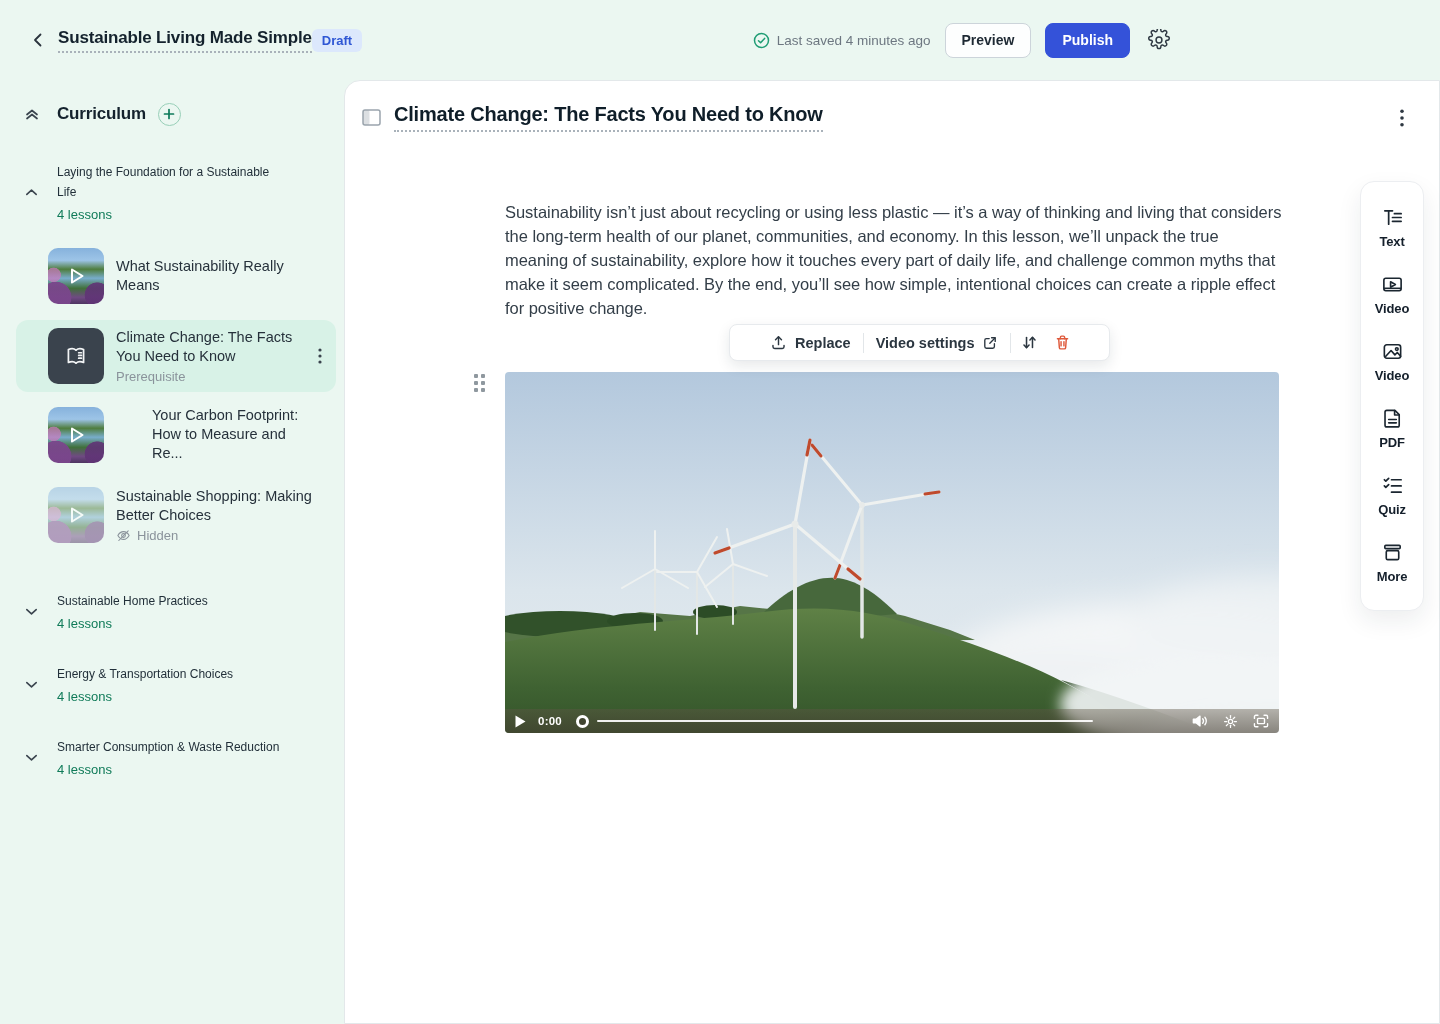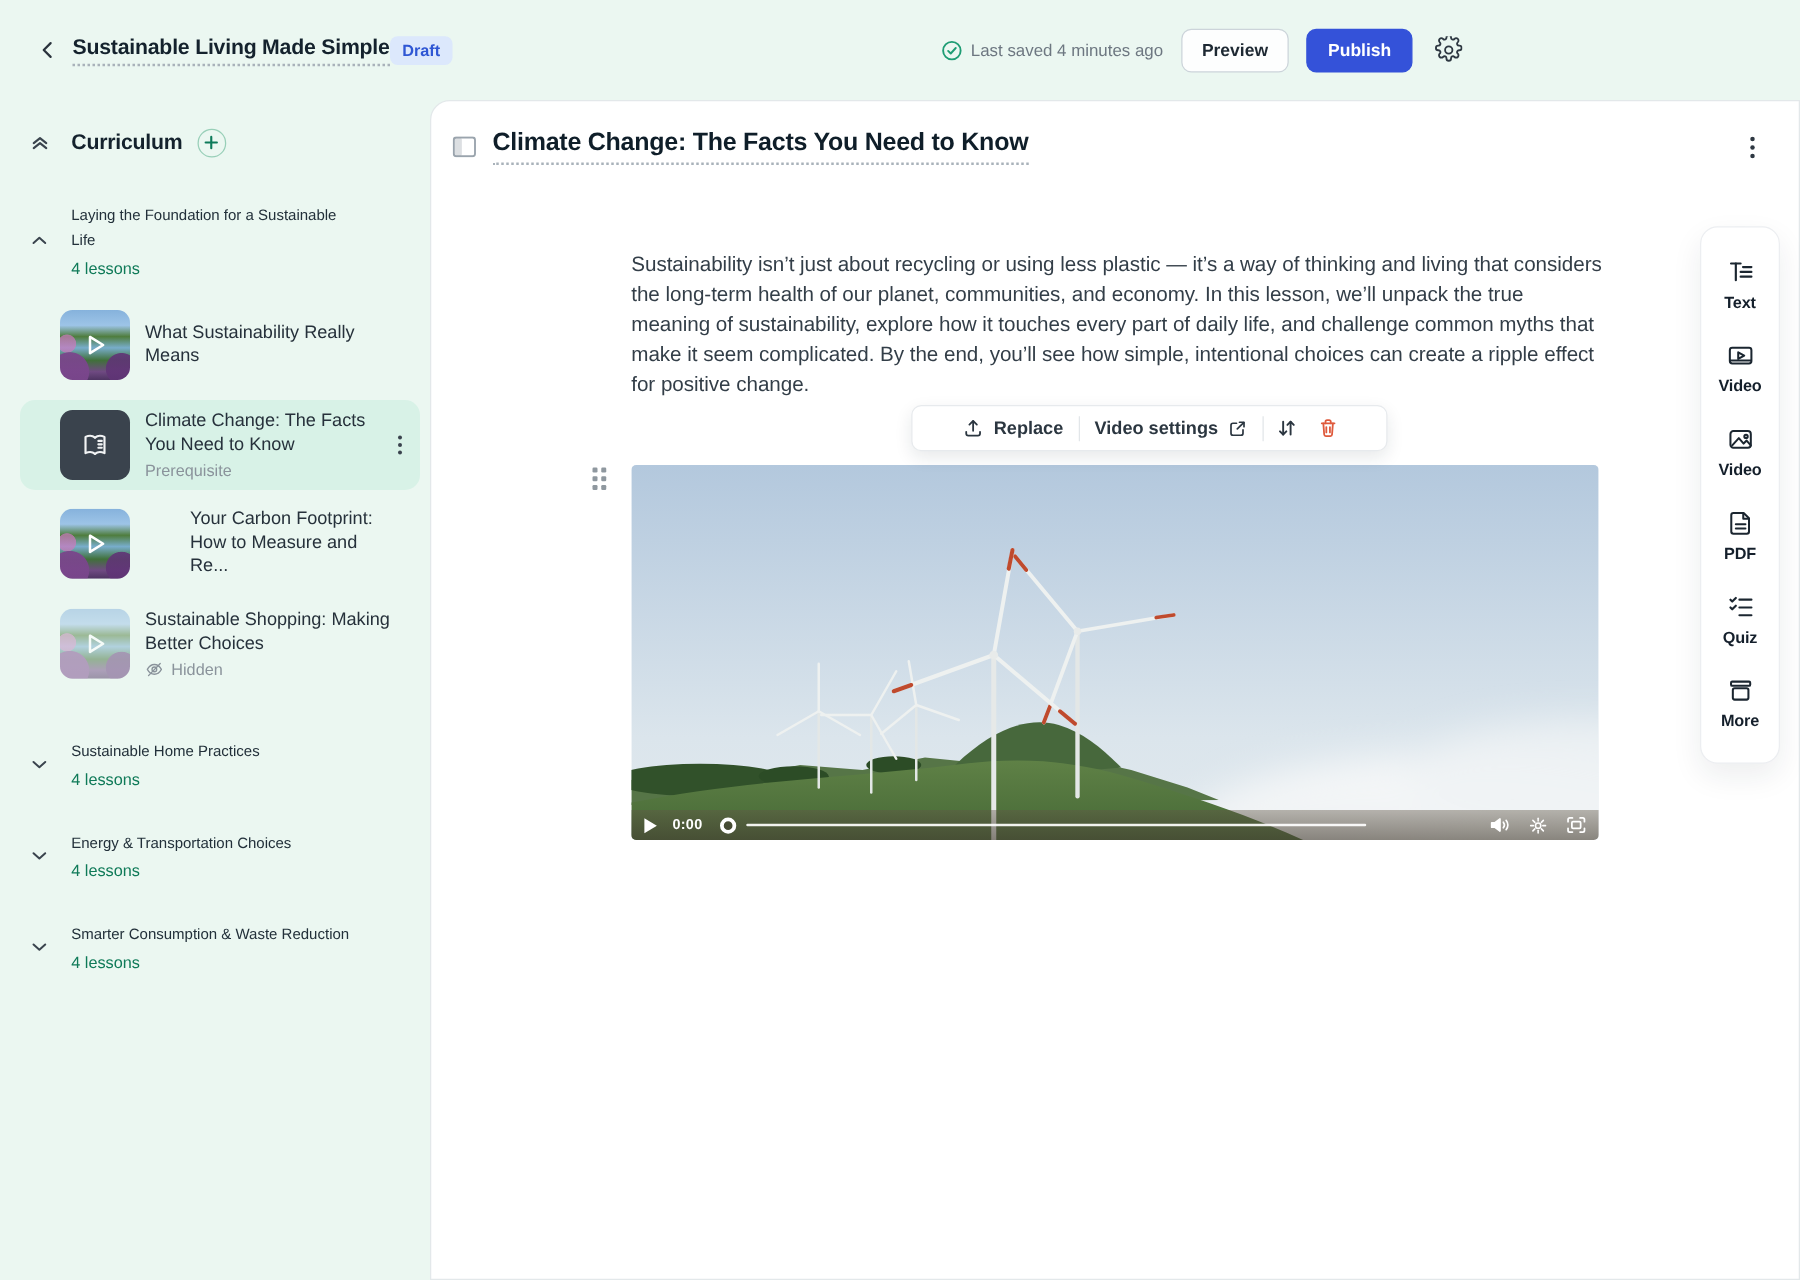--- a/index.html
+++ b/index.html
@@ -80,21 +80,21 @@
     padding:0 10px; height:100%; cursor:pointer; }
   .mt-divider{ width:1px; height:20px; background:#e2e6e9; margin:0 2px; }
   .mt-icon{ color:#2b3640; }
   .mt-trash{ color:#df5a3c; padding:0 8px; cursor:pointer; display:flex; align-items:center; height:100%; }
 
   
   .drag-handle{ position:absolute; left:129px; top:293px; display:grid; grid-template-columns:4px 4px; gap:3px; cursor:grab; }
   .drag-handle i{ width:4px; height:4px; border-radius:1px; background:#8f989f; }
 
   
-  .video-block{ position:absolute; left:160px; top:291px; width:774px; height:300px; border-radius:4px; overflow:hidden; cursor:pointer; }
+  .video-block{ position:absolute; left:160px; top:291px; width:774px; height:361px; border-radius:4px; overflow:hidden; cursor:pointer; }
   .video-scene{ position:absolute; inset:0; }
   .vcontrols{ position:absolute; left:0; right:0; bottom:0; height:24px; display:flex; align-items:center;
     background:linear-gradient(180deg, rgba(96,86,70,.42), rgba(72,64,52,.62)); padding:0 10px; gap:8px; }
   .vc-play{ color:#ffffff; cursor:pointer; display:flex; align-items:center; }
   .vc-time{ color:#ffffff; font-size:11.5px; font-weight:600; margin-left:4px; letter-spacing:.02em; }
   .vc-knob{ width:13px; height:13px; border:3px solid #ffffff; border-radius:50%; background:rgba(60,54,44,.4); flex:none; margin-left:6px; cursor:pointer; }
   .vc-track{ height:2px; background:rgba(255,255,255,.92); width:496px; border-radius:1px; cursor:pointer; }
   .vc-right{ margin-left:auto; display:flex; align-items:center; gap:15px; color:#ffffff; }
   .vc-right span{ display:flex; align-items:center; cursor:pointer; }
 

